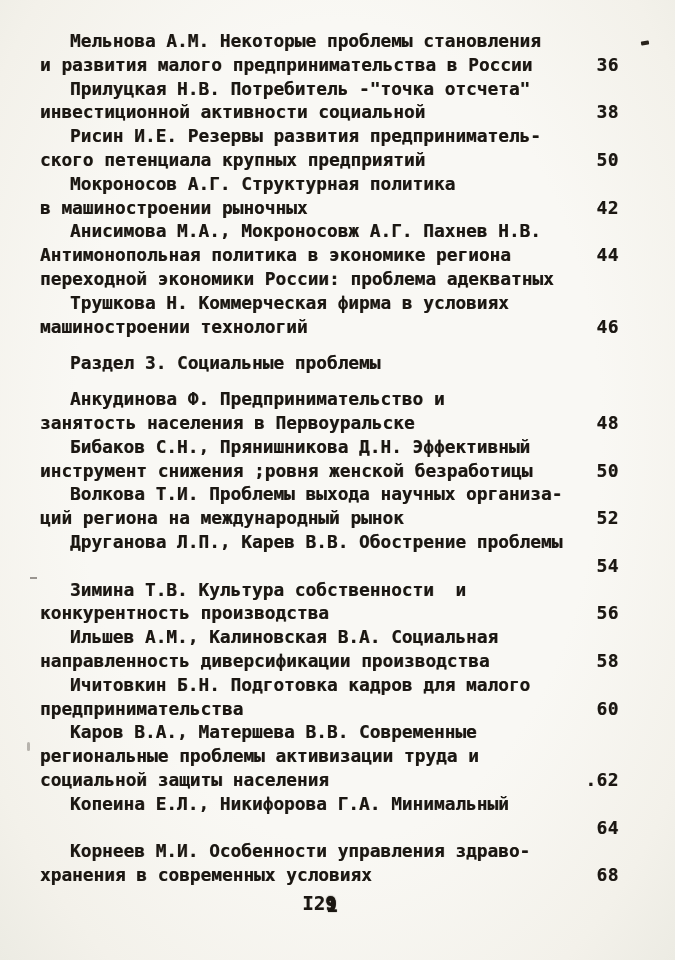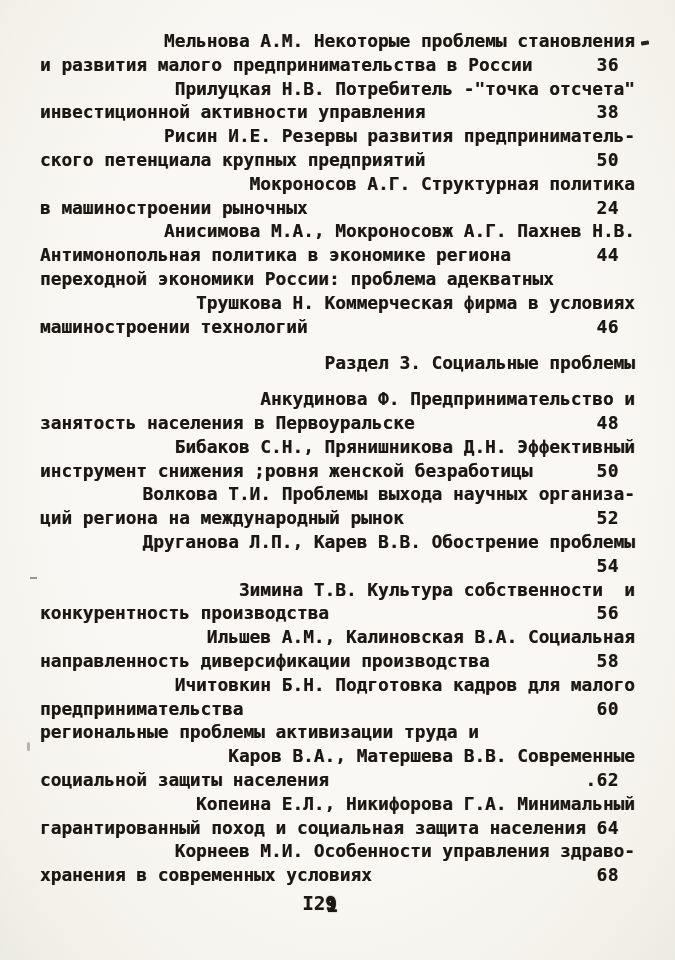--- a/index.html
+++ b/index.html
@@ -17,21 +17,21 @@
   .toc {
     position: absolute; left: 40px; right: 40px; top: 29px;
   }
   .line {
     position: relative;
     height: 23.8px; line-height: 23.8px;
     font-size: 17.8px;
     white-space: pre;
     text-shadow: 0.4px 0.4px 0 rgba(27,23,18,0.45), -0.2px 0 0 rgba(27,23,18,0.25);
   }
-  .line.indent { text-indent: 30px; text-align: right; }
+  .line.indent { text-indent: 30px; }
   .line.heading { margin-top: 13px; margin-bottom: 12px; }
   .pg {
     position: absolute; right: 16px; top: 0;
     text-indent: 0; letter-spacing: 0.5px;
   }
   .folio {
     position: absolute; top: 891px; left: 0; width: 100%;
     text-align: center; font-size: 19px; line-height: 24px;
     transform: translateX(-18px);
     text-shadow: 0.4px 0.4px 0 rgba(27,23,18,0.5);
@@ -50,27 +50,27 @@
 </head>
 <body>
 
 <div class="page">
   <div class="toc">
 
     <div class="line indent"><span class="txt">Мельнова А.М. Некоторые проблемы становления</span></div>
     <div class="line"><span class="txt">и развития малого предпринимательства в России</span><span class="pg">36</span></div>
 
     <div class="line indent"><span class="txt">Прилуцкая Н.В. Потребитель -"точка отсчета"</span></div>
-    <div class="line"><span class="txt">инвестиционной активности управления</span><span class="pg">38</span></div>
+    <div class="line"><span class="txt">инвестиционной активности социальной</span><span class="pg">38</span></div>
 
     <div class="line indent"><span class="txt">Рисин И.Е. Резервы развития предприниматель-</span></div>
     <div class="line"><span class="txt">ского петенциала крупных предприятий</span><span class="pg">50</span></div>
 
     <div class="line indent"><span class="txt">Мокроносов А.Г. Структурная политика</span></div>
-    <div class="line"><span class="txt">в машиностроении рыночных</span><span class="pg">24</span></div>
+    <div class="line"><span class="txt">в машиностроении рыночных</span><span class="pg">42</span></div>
 
     <div class="line indent"><span class="txt">Анисимова М.А., Мокроносовж А.Г. Пахнев Н.В.</span></div>
     <div class="line"><span class="txt">Антимонопольная политика в экономике региона</span><span class="pg">44</span></div>
 
     <div class="line"><span class="txt">переходной экономики России: проблема адекватных</span></div>
     <div class="line indent"><span class="txt">Трушкова Н. Коммерческая фирма в условиях</span></div>
     <div class="line"><span class="txt">машиностроении технологий</span><span class="pg">46</span></div>
 
     <div class="line indent heading"><span class="txt">Раздел 3. Социальные проблемы</span></div>
 
@@ -88,26 +88,26 @@
 
     <div class="line indent"><span class="txt">Зимина Т.В. Культура собственности  и</span></div>
     <div class="line"><span class="txt">конкурентность производства</span><span class="pg">56</span></div>
 
     <div class="line indent"><span class="txt">Ильшев А.М., Калиновская В.А. Социальная</span></div>
     <div class="line"><span class="txt">направленность диверсификации производства</span><span class="pg">58</span></div>
 
     <div class="line indent"><span class="txt">Ичитовкин Б.Н. Подготовка кадров для малого</span></div>
     <div class="line"><span class="txt">предпринимательства</span><span class="pg">60</span></div>
 
+    <div class="line indent"><span class="txt">Каров В.А., Матершева В.В. Современные</span></div>
     <div class="line"><span class="txt">региональные проблемы активизации труда и</span></div>
-    <div class="line indent"><span class="txt">Каров В.А., Матершева В.В. Современные</span></div>
     <div class="line"><span class="txt">социальной защиты населения</span><span class="pg">.62</span></div>
 
     <div class="line indent"><span class="txt">Копеина Е.Л., Никифорова Г.А. Минимальный</span></div>
-    <div class="line"><span class="txt">гарантированный поход и социальная защита населения</span><span class="pg">64</span></div>
+    <div class="line"><span class="pg">64</span></div>
 
     <div class="line indent"><span class="txt">Корнеев М.И. Особенности управления здраво-</span></div>
     <div class="line"><span class="txt">хранения в современных условиях</span><span class="pg">68</span></div>
 
   </div>
 
   <div class="folio">
     <span>I2</span><span class="ovr"><span class="base">9</span><span class="top">1</span></span>
   </div>
 

